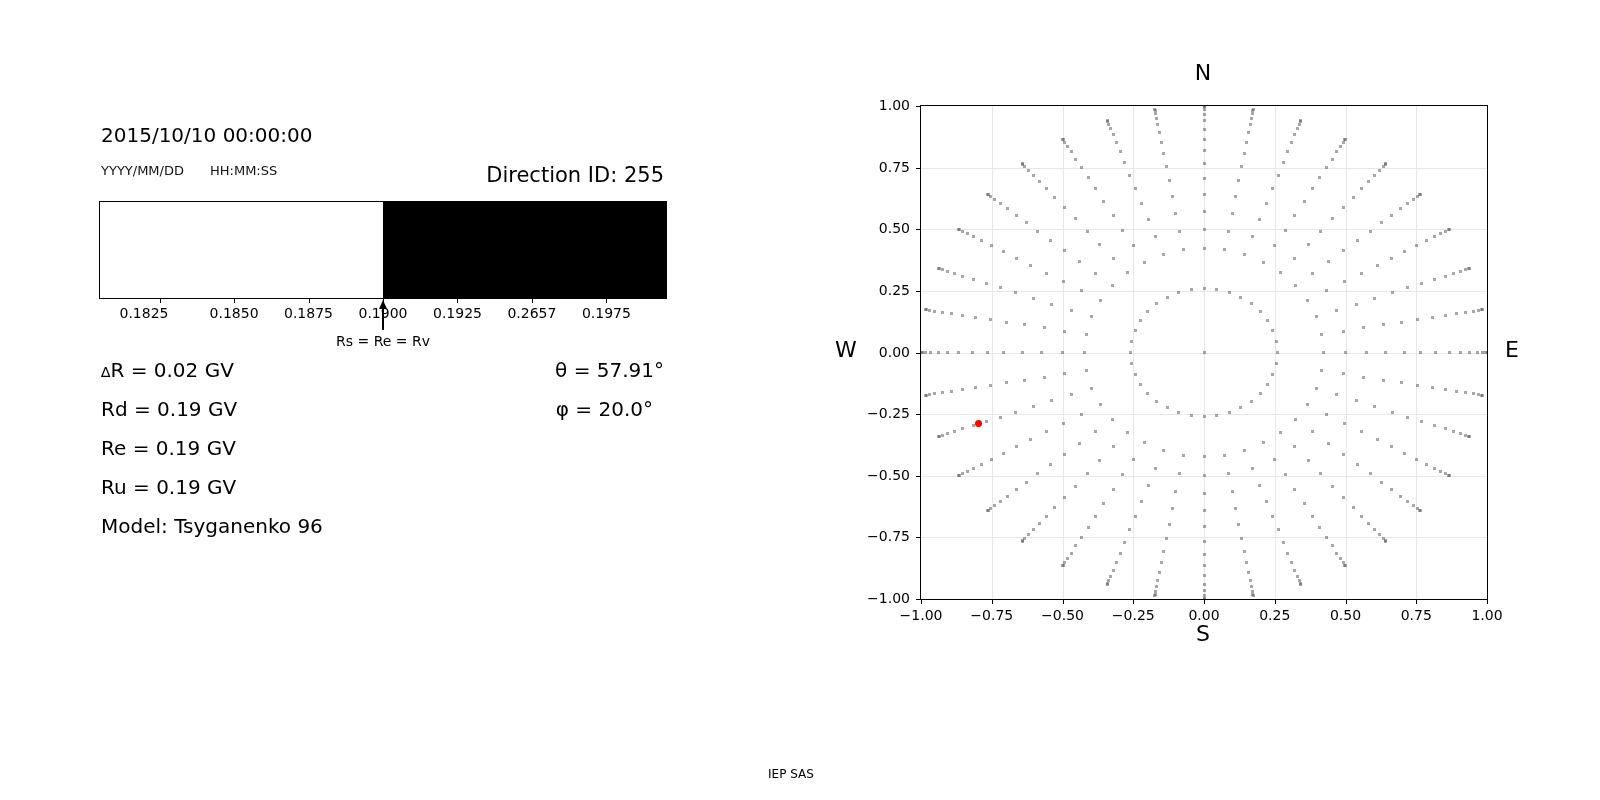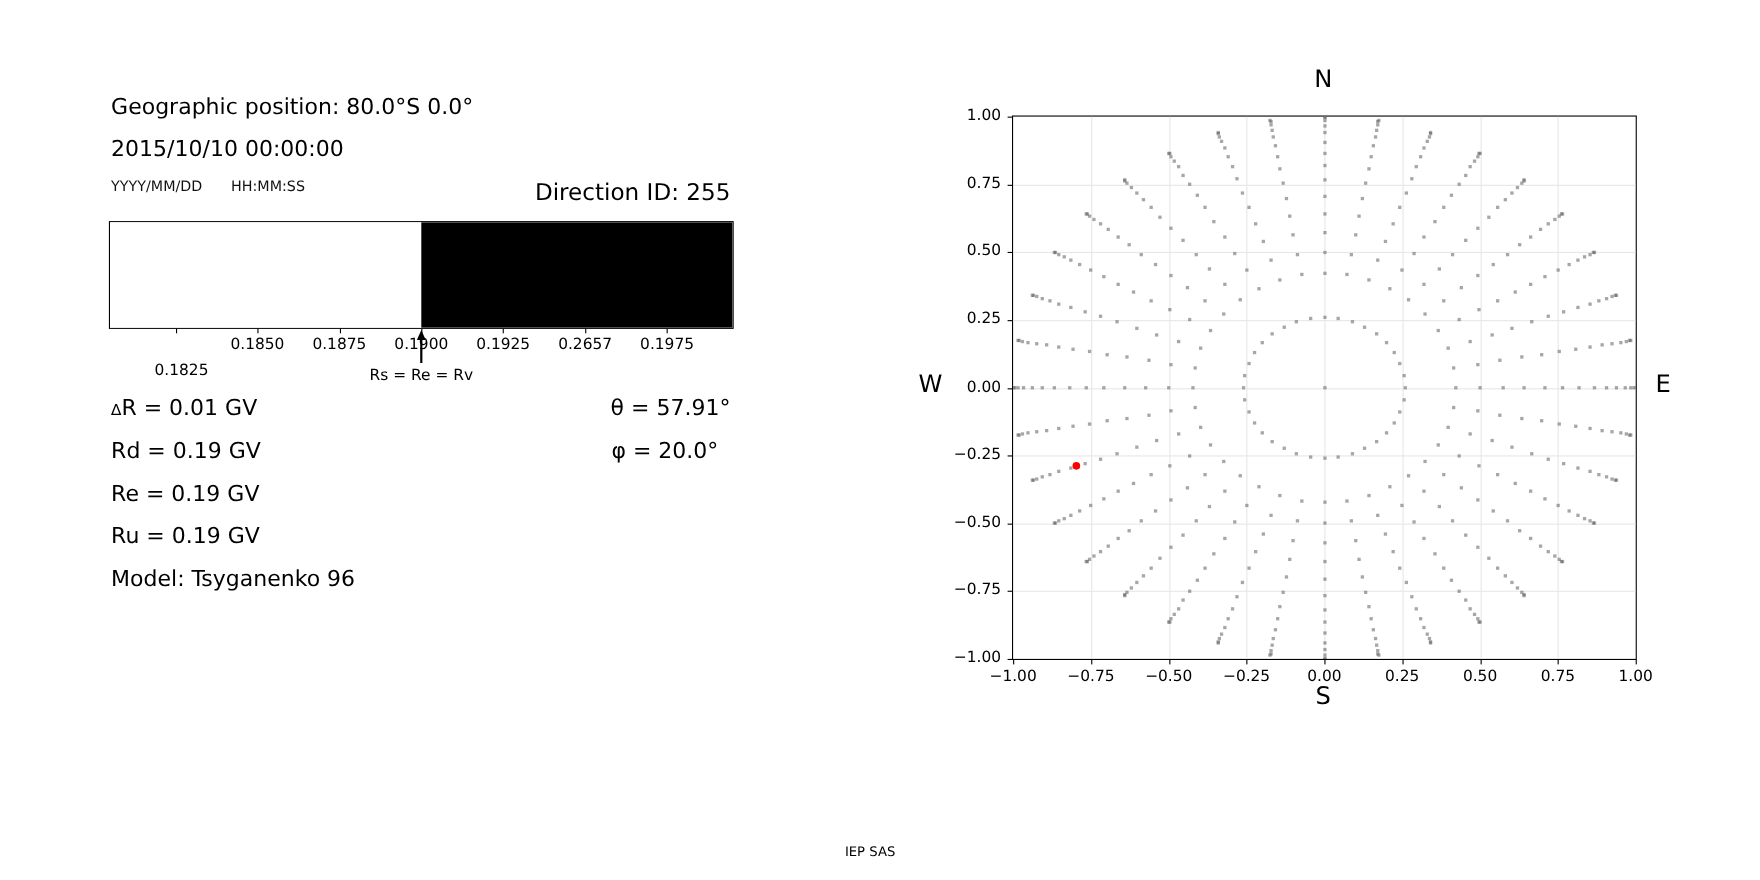--- a/index.html
+++ b/index.html
@@ -26,54 +26,53 @@
   .dot{position:absolute;}
   .arrow-shaft{position:absolute;width:1.5px;background:#000;}
   .arrow-head{position:absolute;width:0;height:0;border-left:4px solid transparent;border-right:4px solid transparent;border-bottom:9px solid #000;}
   .param-line.delta::first-letter{font-size:14px;}
 </style>
 </head>
 <body>
 
 <div class="stage">
 
-  <div class="abs t-main" style="left:101px;top:86px;">Geographic position: 80.0°S 0.0°</div>
   <div class="abs t-main" style="left:101px;top:124px;">2015/10/10 00:00:00</div>
   <div class="abs t-small" style="left:101px;top:164px;">YYYY/MM/DD</div>
   <div class="abs t-small" style="left:210px;top:164px;">HH:MM:SS</div>
   <div class="abs t-id right" style="right:936px;top:163px;">Direction ID: 255</div>
 
   <div class="pen-box" id="penBox">
       <div class="pen-seg" style="left: 0px; width: 283px; background: rgb(255, 255, 255);"></div>
       <div class="pen-seg" style="left: 283px; width: 283px; background: rgb(0, 0, 0);"></div>
     </div>
   <div id="penAxis">
       <div class="tickmark abs" style="left: 159.579px; top: 299px;"></div>
-      <div class="abs t-tick center" style="left: 130px; top: 305px; width: 70px; margin-top: 24px;">0.1825</div>
+      <div class="abs t-tick center" style="left: 109px; top: 305px; width: 70px;">0.1825</div>
       <div class="tickmark abs" style="left: 234.053px; top: 299px;"></div>
       <div class="abs t-tick center" style="left: 199.053px; top: 305px; width: 70px;">0.1850</div>
       <div class="tickmark abs" style="left: 308.526px; top: 299px;"></div>
       <div class="abs t-tick center" style="left: 273.526px; top: 305px; width: 70px;">0.1875</div>
       <div class="tickmark abs" style="left: 383px; top: 299px;"></div>
       <div class="abs t-tick center" style="left: 348px; top: 305px; width: 70px;">0.1900</div>
       <div class="tickmark abs" style="left: 457.474px; top: 299px;"></div>
       <div class="abs t-tick center" style="left: 422.474px; top: 305px; width: 70px;">0.1925</div>
       <div class="tickmark abs" style="left: 531.947px; top: 299px;"></div>
       <div class="abs t-tick center" style="left: 496.947px; top: 305px; width: 70px;">0.2657</div>
       <div class="tickmark abs" style="left: 606.421px; top: 299px;"></div>
       <div class="abs t-tick center" style="left: 571.421px; top: 305px; width: 70px;">0.1975</div>
     </div>
 
   <div id="penArrow">
     <div class="arrow-head abs" id="arrowHead" style="left: 379px; top: 300px;"></div>
     <div class="arrow-shaft abs" id="arrowShaft" style="left: 382.25px; top: 306px; height: 24px;"></div>
     <div class="abs t-tick center" id="arrowLabel" style="left: 303px; top: 333px; width: 160px;">Rs = Re = Rv</div>
   </div>
 
-  <div class="abs t-main param-line delta" style="left:101px;top:359px;">∆R = 0.01 GV</div>
+  <div class="abs t-main param-line delta" style="left:101px;top:359px;">∆R = 0.02 GV</div>
   <div class="abs t-main param-line" style="left:101px;top:398px;">Rd = 0.19 GV</div>
   <div class="abs t-main param-line" style="left:101px;top:437px;">Re = 0.19 GV</div>
   <div class="abs t-main param-line" style="left:101px;top:476px;">Ru = 0.19 GV</div>
   <div class="abs t-main param-line" style="left:101px;top:515px;">Model: Tsyganenko 96</div>
   <div class="abs t-main right" style="right:936px;top:359px;">θ = 57.91°</div>
   <div class="abs t-main right" style="right:947px;top:398px;">φ = 20.0°</div>
 
   <div class="abs t-compass center" style="left:1153px;top:60px;width:100px;">N</div>
   <div class="abs t-compass center" style="left:1153px;top:621px;width:100px;">S</div>
   <div class="abs t-compass center" style="left:796px;top:337px;width:100px;">W</div>

